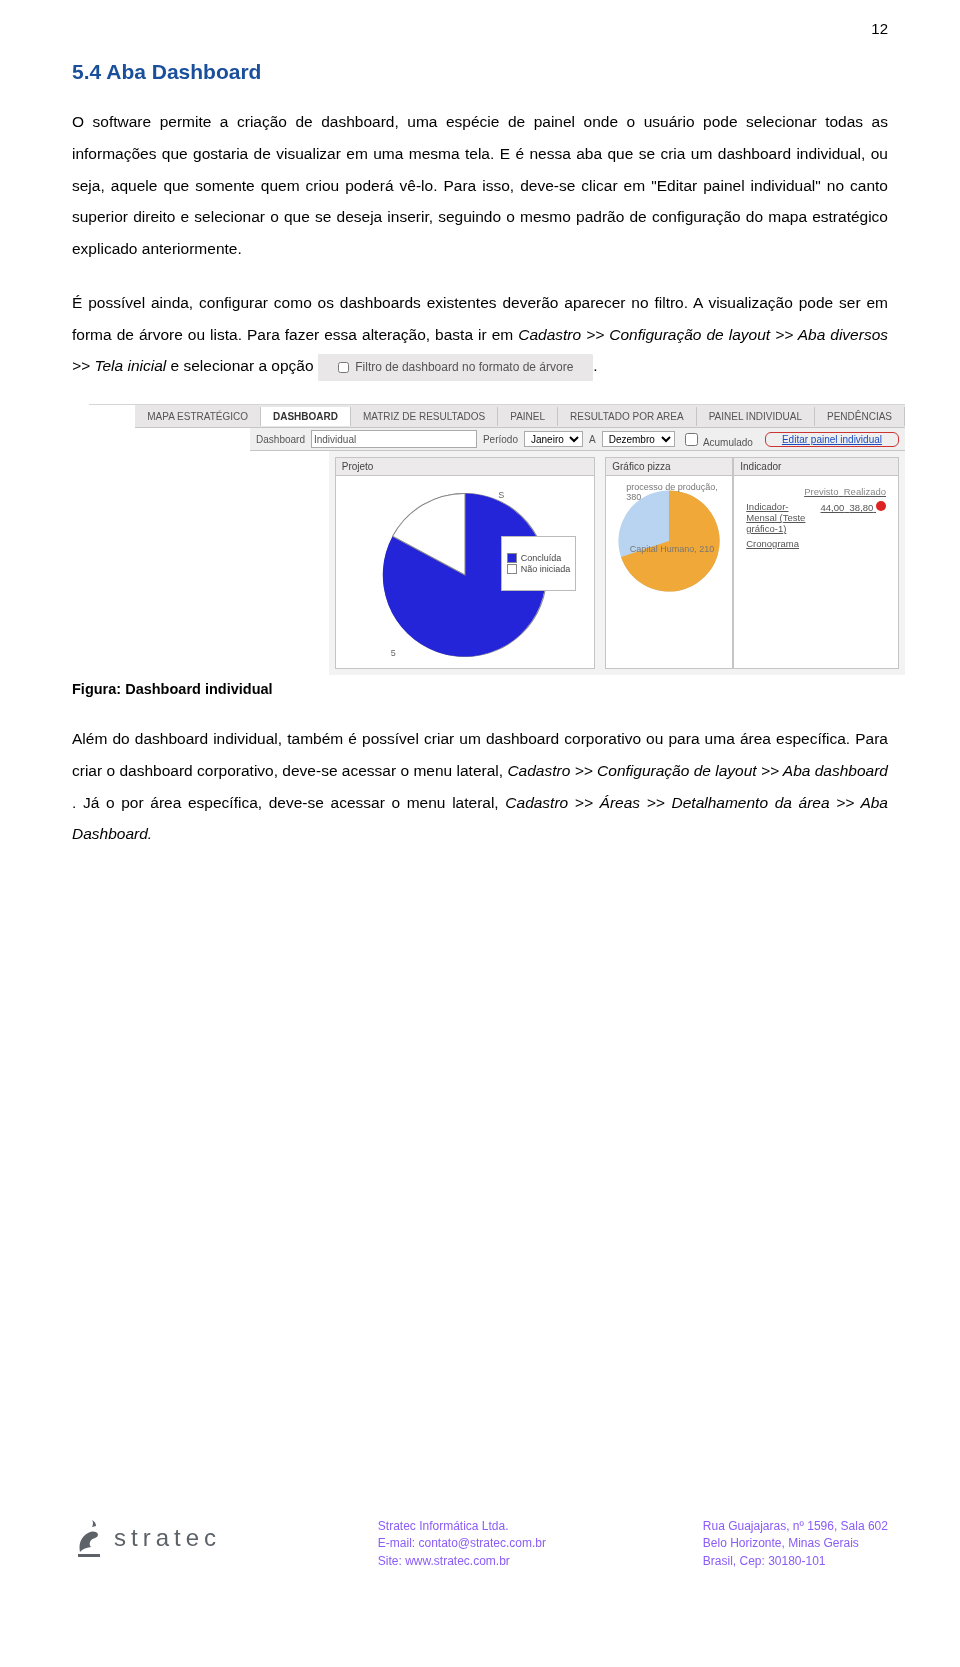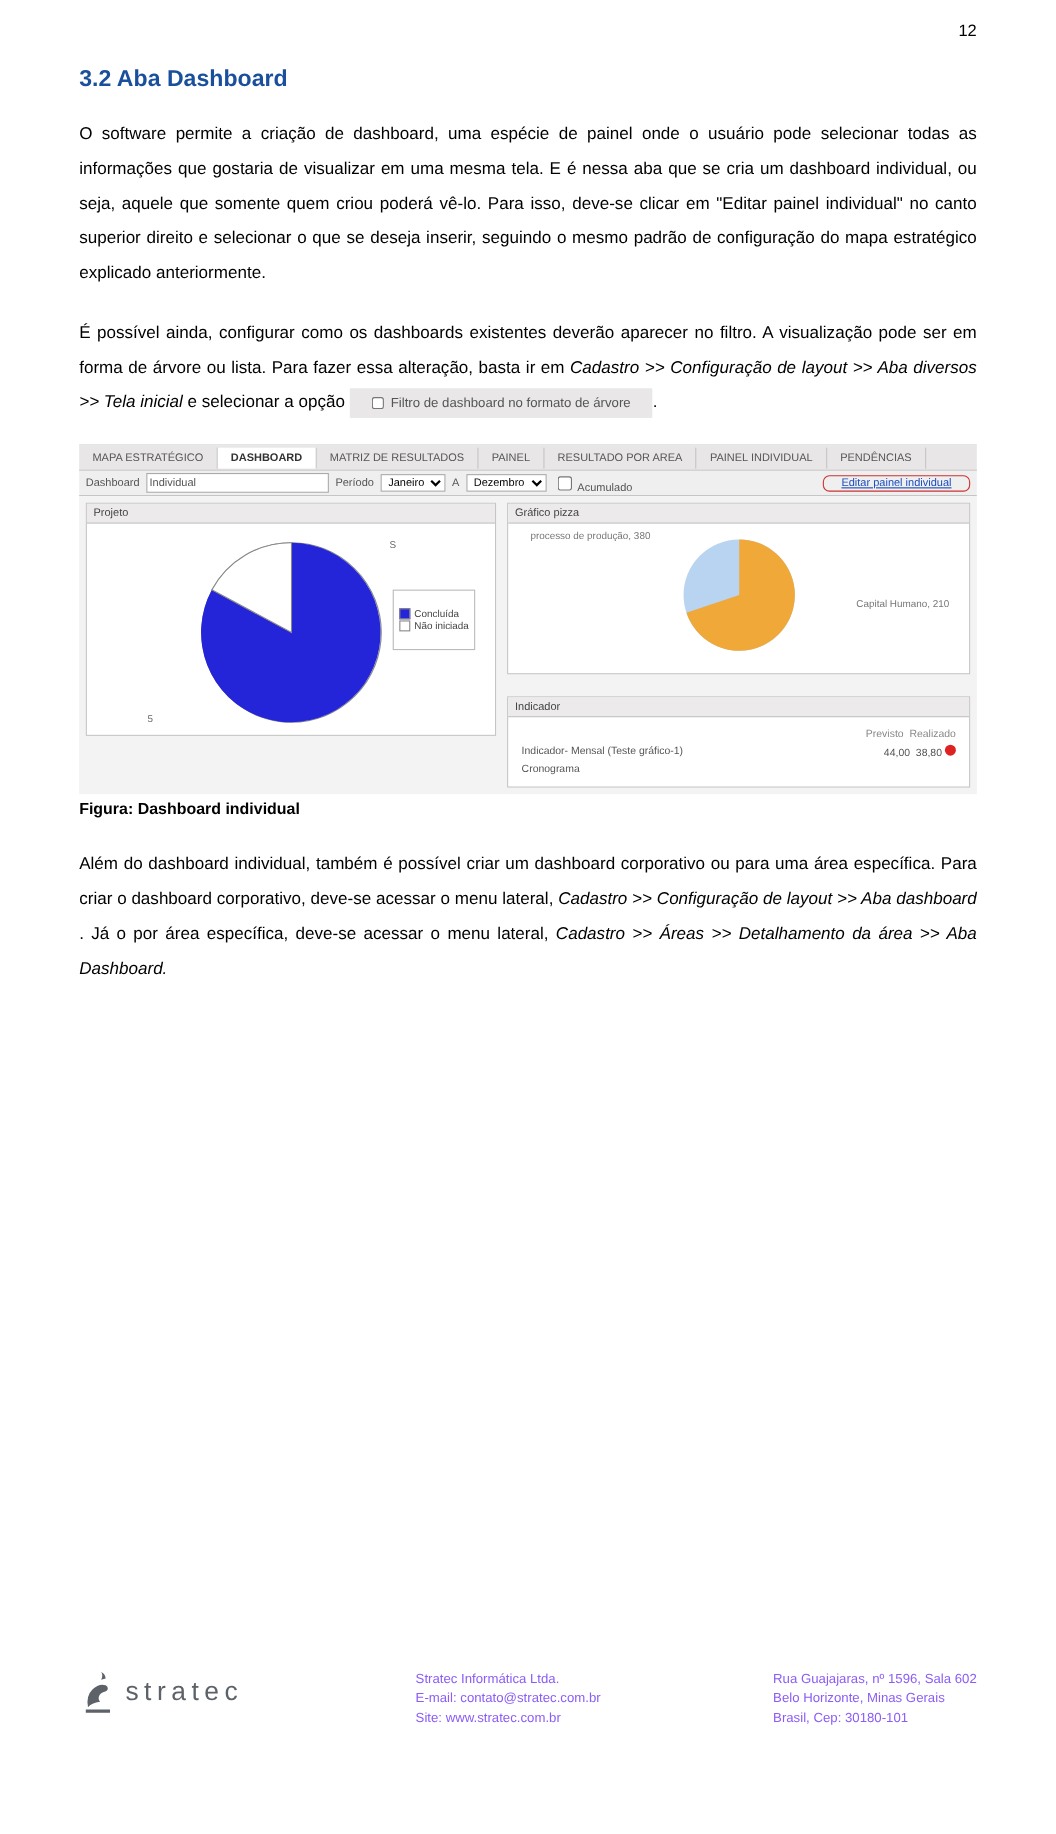--- a/index.html
+++ b/index.html
@@ -46,24 +46,25 @@
     border-radius: 1px;
   }
   .inline-option input[type=checkbox] {
     margin: 0 3px 0 0;
     vertical-align: middle;
     width: 11px;
     height: 11px;
   }
   .screenshot {
     width: 100%;
-    margin: 20px 0 6px 0;
+    margin: 20px 0 6px 17px;
     display: flex;
     flex-direction: column;
     border-top: 1px solid #d5d5d5;
+    align-items: flex-end;
   }
   .tabs {
     display: flex;
     background: #e8e6e6;
     font-size: 10px;
     color: #555;
     border-bottom: 1px solid #c5c5c5;
     height: 22px;
     align-items: center;
   }
@@ -105,21 +106,21 @@
     border: 1.5px solid #c33;
     border-radius: 6px;
   }
   .panels {
     display: flex;
     gap: 10px;
     padding: 6px;
     background: #f3f3f3;
   }
   .panel-left { width: 47%; }
-  .panel-right { width: 53%; display:flex; flex-direction:column; gap:20px;}
+  .panel-right { width: 53%; display:flex; flex-direction:row; gap:0;}
   .panel-box {
     border: 1px solid #c5c5c5;
     background: #fff;
   }
   .panel-header {
     background: #eceaea;
     font-size: 10px;
     color: #444;
     padding: 3px 6px;
     border-bottom: 1px solid #c5c5c5;
@@ -143,20 +144,21 @@
   }
   .legend-box div { display:flex; align-items:center; gap:4px; margin:1px 0;}
   .sw { width:8px; height:8px; border:1px solid #888; display:inline-block;}
   .sw.blue { background:#2424d8;}
   .sw.white { background:#fff;}
   
   .indicator-table {
     font-size: 9.5px;
     color: #555;
     width: 100%;
+    text-decoration: underline;
   }
   .indicator-table .row {
     display:flex; justify-content:space-between; padding:2px 4px;
   }
   .indicator-table .hdr { font-weight:normal; color:#888; }
   .status-dot {
     width:10px; height:10px; border-radius:50%; background:#d22; display:inline-block;
   }
   .caption {
     font-weight: bold;
@@ -187,21 +189,21 @@
   .pie2-label {
     position:absolute; font-size:9px; color:#777;
   }
 </style>
 </head>
 <body>
 
 <div class="page">
   <div class="page-number">12</div>
 
-  <h2 class="section-title">3.2 Aba Dashboard</h2>
+  <h2 class="section-title">5.4 Aba Dashboard</h2>
 
   <p class="body">O software permite a criação de dashboard, uma espécie de painel onde o usuário pode selecionar todas as informações que gostaria de visualizar em uma mesma tela. E é nessa aba que se cria um dashboard individual, ou seja, aquele que somente quem criou poderá vê-lo. Para isso, deve-se clicar em "Editar painel individual" no canto superior direito e selecionar o que se deseja inserir, seguindo o mesmo padrão de configuração do mapa estratégico explicado anteriormente.</p>
 
   <p class="body">
     <span>É possível ainda, configurar como os dashboards existentes deverão aparecer no filtro. A visualização pode ser em forma de árvore ou lista. Para fazer essa alteração, basta ir em </span>
     <span class="italic">Cadastro &gt;&gt; Configuração de layout &gt;&gt; Aba diversos &gt;&gt; Tela inicial</span>
     <span> e selecionar a opção </span>
     <span class="inline-option">
       <input type="checkbox" style="">
       <span>Filtro de dashboard no formato de árvore</span>

